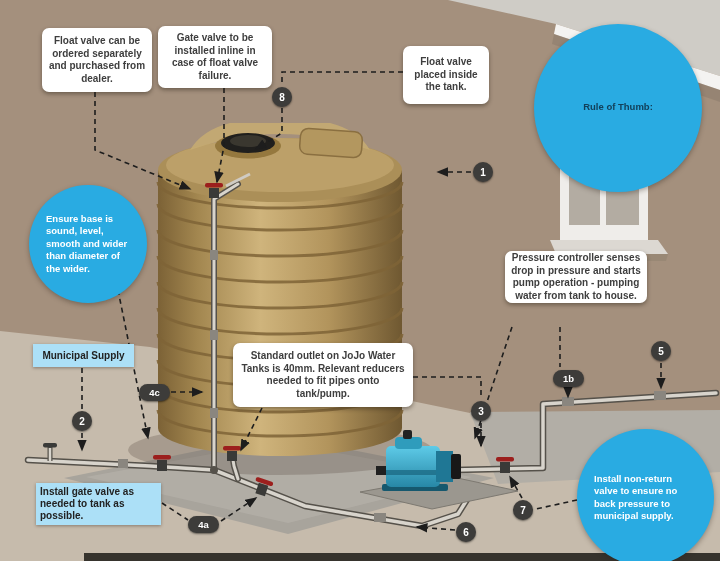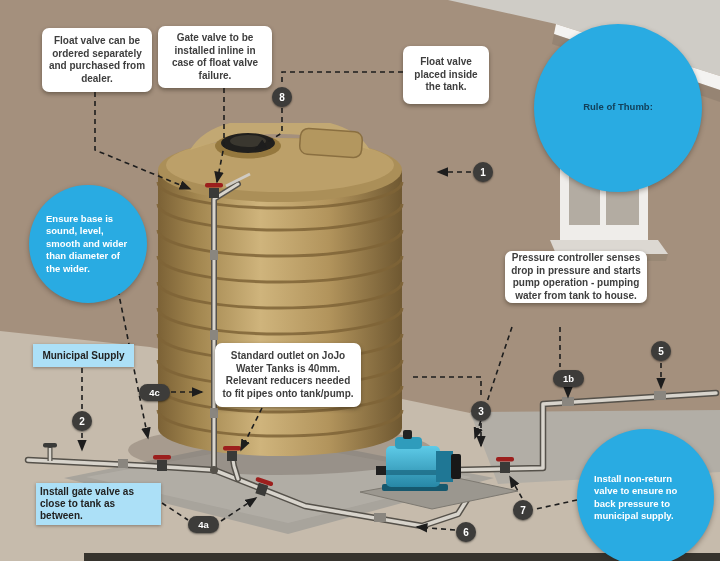--- a/index.html
+++ b/index.html
@@ -180,31 +180,31 @@
       <path d="M221,521 L256,498" marker-end="url(#arr)"></path>
       <path d="M455,530 L417,527" marker-end="url(#arr)"></path>
       <path d="M522,498 L510,477" marker-end="url(#arr)"></path>
       <path d="M577,500 L536,509"></path>
     </g>
   </svg>
 
   <div class="note" style="left:42px;top:28px;width:110px;height:64px">Float valve can be ordered separately and purchased from dealer.</div>
   <div class="note" style="left:158px;top:26px;width:114px;height:62px">Gate valve to be installed inline in case of float valve failure.</div>
   <div class="note" style="left:403px;top:46px;width:86px;height:58px">Float valve placed inside the tank.</div>
-  <div class="note" style="left:215px;top:343px;width:146px;height:64px">Standard outlet on JoJo Water Tanks is 40mm. Relevant reducers needed to fit pipes onto tank/pump.</div>
+  <div class="note" style="left:233px;top:343px;width:180px;height:64px">Standard outlet on JoJo Water Tanks is 40mm. Relevant reducers needed to fit pipes onto tank/pump.</div>
   <div class="note" style="left:505px;top:251px;width:142px;height:52px">Pressure controller senses drop in pressure and starts pump operation - pumping water from tank to house.</div>
 
   <div class="bubble" style="left:534px;top:24px;width:168px;height:168px">
     <span class="bubble-title">Rule of Thumb:</span>
   </div>
   <div class="bubble" style="left:29px;top:185px;width:118px;height:118px">Ensure base is sound, level, smooth and wider than diameter of the wider.</div>
   <div class="bubble" style="left:577px;top:429px;width:137px;height:137px">Install non-return valve to ensure no back pressure to municipal supply.</div>
 
   <div class="tag" style="left:33px;top:344px;width:101px;height:23px">Municipal Supply</div>
-  <div class="tag" style="left:36px;top:483px;width:125px;height:42px">Install gate valve as close to tank as between.</div>
+  <div class="tag" style="left:36px;top:483px;width:125px;height:42px">Install gate valve as needed to tank as possible.</div>
 
   <div class="badge" style="left:473px;top:162px">1</div>
   <div class="badge" style="left:72px;top:411px">2</div>
   <div class="badge" style="left:471px;top:401px">3</div>
   <div class="badge pill" style="left:188px;top:516px">4a</div>
   <div class="badge pill" style="left:553px;top:370px">1b</div>
   <div class="badge pill" style="left:139px;top:384px">4c</div>
   <div class="badge" style="left:651px;top:341px">5</div>
   <div class="badge" style="left:456px;top:522px">6</div>
   <div class="badge" style="left:513px;top:500px">7</div>

